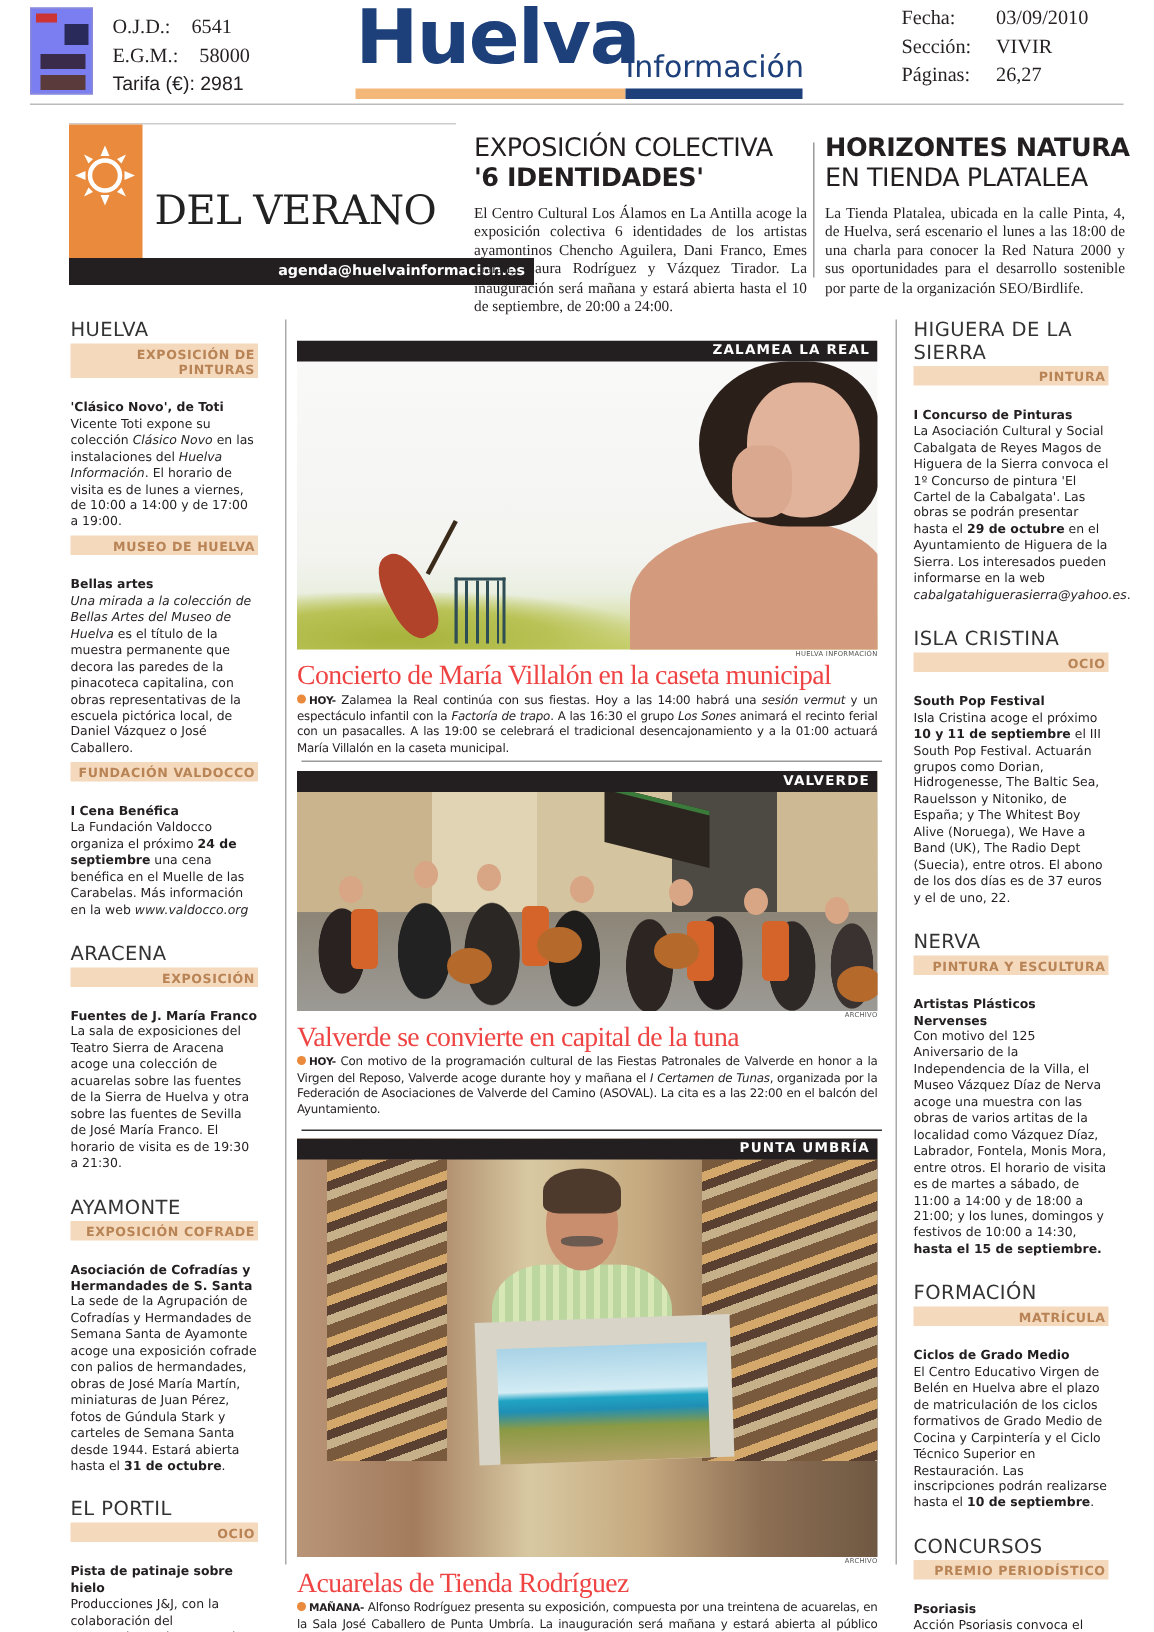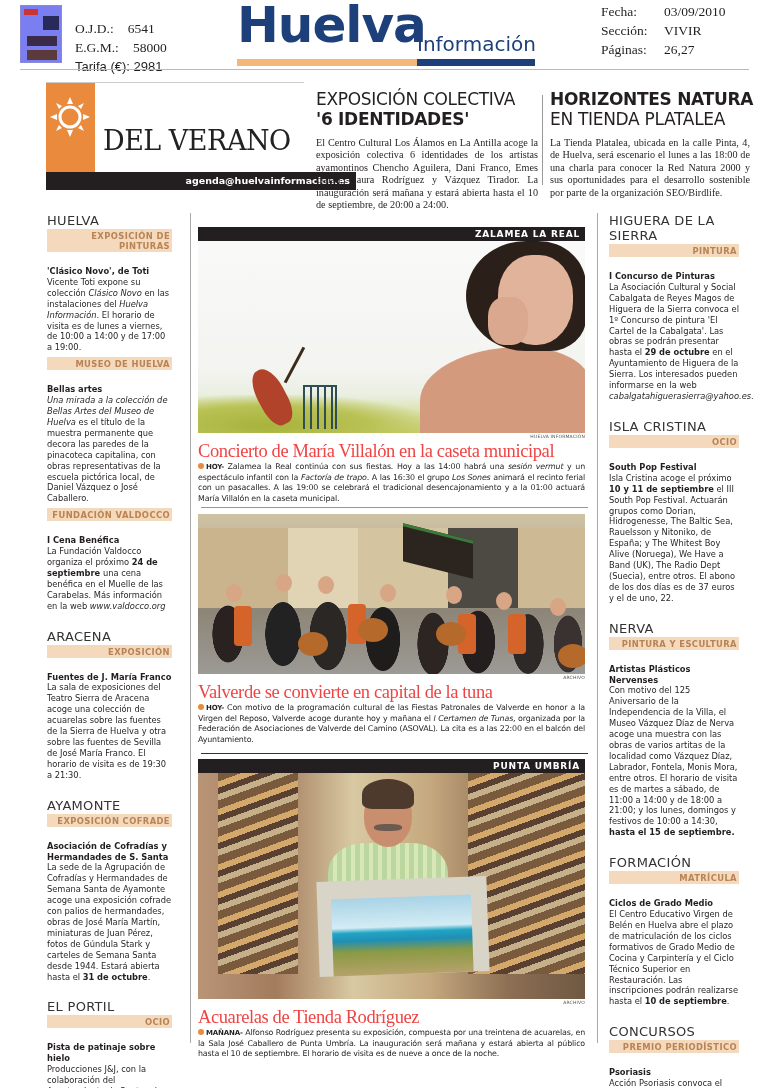--- a/index.html
+++ b/index.html
@@ -6,21 +6,21 @@
   html, body { width: 769px; height: 1088px; background: #fff; overflow: hidden; }
   body { position: relative; font-family: "DejaVu Sans", sans-serif; color: #231f20; }
 
   
   .clip-header { position: absolute; left: 0; top: 0; width: 769px; height: 70px; }
   .thumb { position: absolute; left: 20px; top: 5px; width: 42px; height: 58px; background: #7b7ef0; border: 1px solid #8a8ad8; }
   .thumb .b1 { position:absolute; left:3px; top:3px; width:14px; height:6px; background:#c33; }
   .thumb .b2 { position:absolute; left:22px; top:10px; width:16px; height:14px; background:#2a2a5a; }
   .thumb .b3 { position:absolute; left:6px; top:30px; width:30px; height:10px; background:#3b2b4b; }
   .thumb .b4 { position:absolute; left:6px; top:44px; width:30px; height:10px; background:#5a3a3a; }
-  .meta-left { position: absolute; left: 75px; top: 19px; font-family: "Liberation Serif", serif; font-size: 13.5px; line-height: 19px; }
+  .meta-left { position: absolute; left: 75px; top: 8px; font-family: "Liberation Serif", serif; font-size: 13.5px; line-height: 19px; }
   .meta-left .row { display: flex; gap: 14px; }
   .meta-left .tarifa { font-family: "Liberation Sans", sans-serif; font-size: 13px; }
   .meta-right { position: absolute; left: 601px; top: 2px; font-family: "Liberation Serif", serif; font-size: 13.5px; line-height: 19px; }
   .meta-right .row { display: flex; }
   .meta-right .k { width: 63px; }
   .logo { position: absolute; left: 237px; top: 2px; width: 300px; height: 64px; }
   .logo .huelva { position: absolute; left: 0; top: -6px; font-family: "DejaVu Sans", sans-serif; font-weight: bold; font-size: 50px; color: #1d3f7a; letter-spacing: -1px; }
   .logo .info { position: absolute; left: 180px; top: 30px; font-family: "DejaVu Sans", sans-serif; font-size: 20px; color: #1d3f7a; }
   .logo .bar-or { position: absolute; left: 0; top: 57px; width: 180px; height: 7px; background: #f3b879; }
   .logo .bar-bl { position: absolute; left: 180px; top: 57px; width: 118px; height: 7px; background: #1d3f7a; }
@@ -89,21 +89,21 @@
       radial-gradient(ellipse 22px 44px at 235px 80px, #2d2522 70%, transparent 72%),
       radial-gradient(ellipse 24px 44px at 280px 78px, #241f1e 70%, transparent 72%),
       radial-gradient(ellipse 22px 42px at 330px 80px, #2e2826 70%, transparent 72%),
       radial-gradient(ellipse 20px 40px at 370px 80px, #3a3230 70%, transparent 72%); }
   .p2 .orange { position: absolute; width: 18px; height: 40px; background: #d5642a; border-radius: 4px; }
   .p2 .guitar { position: absolute; width: 30px; height: 24px; background: #b56a2c; border-radius: 50%; }
   .p2 .flag { position: absolute; left: 205px; top: 18px; width: 70px; height: 38px; background: #2c241f; transform: skewY(14deg); border-top: 3px solid #3a7a3a; }
   .p2 .head { position: absolute; width: 16px; height: 18px; background: #d8a585; border-radius: 50%; }
 
   
-  .p3 { height: 240px; background: linear-gradient(90deg, #b99578 0%, #a37b5d 20%, #d8c9a2 40%, #c5a87e 60%, #8d6f54 80%, #6f5842 100%); }
+  .p3 { height: 279px; background: linear-gradient(90deg, #b99578 0%, #a37b5d 20%, #d8c9a2 40%, #c5a87e 60%, #8d6f54 80%, #6f5842 100%); }
   .p3 .frames { position: absolute; top: 14px; height: 201px; background: repeating-linear-gradient(160deg, #7a5a3c 0 8px, #d3a86a 8px 14px, #5a4030 14px 20px, #c6b08a 20px 26px); }
   .p3 .man { position: absolute; left: 118px; top: 20px; width: 140px; height: 190px; }
   .p3 .man .hair { position: absolute; left: 46px; top: 0; width: 52px; height: 30px; background: #4d3a2c; border-radius: 50% 50% 20% 20%; }
   .p3 .man .face { position: absolute; left: 48px; top: 10px; width: 48px; height: 58px; background: #c98e6e; border-radius: 45% 45% 50% 50%; }
   .p3 .man .mous { position: absolute; left: 58px; top: 45px; width: 28px; height: 7px; background: #6a5a50; border-radius: 40%; }
   .p3 .man .shirt { position: absolute; left: 12px; top: 64px; width: 120px; height: 100px; background: repeating-linear-gradient(90deg, #bcd6a0 0 5px, #d7e8b6 5px 9px), #c9dfad; border-radius: 30% 30% 0 0; }
   .p3 .painting { position: absolute; left: 120px; top: 120px; width: 170px; height: 95px; background: #d9d4c8; transform: rotate(-2deg); }
   .p3 .painting .canvas { position: absolute; left: 14px; top: 18px; width: 140px; height: 77px; background: linear-gradient(180deg, #a9d3e6 0%, #d3ecf4 38%, #21a4c4 45%, #1f8fb5 55%, #8b9a44 70%, #b5a26a 100%); }
 </style>
 </head>
@@ -247,20 +247,21 @@
     <div class="hand"></div>
   </div>
   <div class="credit">HUELVA INFORMACIÓN</div>
   <div class="headline">Concierto de María Villalón en la caseta municipal</div>
   <div class="lede"><span class="dot"></span><span class="when">HOY-</span><span> Zalamea la Real continúa con sus fiestas. Hoy a las 14:00 habrá una <i>sesión vermut</i> y un espectáculo infantil con la <i>Factoría de trapo</i>. A las 16:30 el grupo <i>Los Sones</i> animará el recinto ferial con un pasacalles. A las 19:00 se celebrará el tradicional desencajonamiento y a la 01:00 actuará María Villalón en la caseta municipal.</span></div>
 </div>
 <div class="sep" style="top:507px;"></div>
 
 <div class="story" style="top:514px;">
   <div class="photo p2">
+    <div class="loc">VALVERDE</div>
     <div class="bld" style="left:0; width:90px; background:#c9b48e;"></div>
     <div class="bld" style="left:90px; width:70px; background:#e0d4b4;"></div>
     <div class="bld" style="left:160px; width:90px; background:#d5c4a0;"></div>
     <div class="bld" style="left:250px; width:70px; background:#4d4a44;"></div>
     <div class="bld" style="left:320px; width:67px; background:#cdb994;"></div>
     <div class="flag"></div>
     <div class="tunas"></div>
     <div class="head" style="left:28px; top:70px;"></div>
     <div class="head" style="left:78px; top:60px;"></div>
     <div class="head" style="left:120px; top:62px;"></div>

